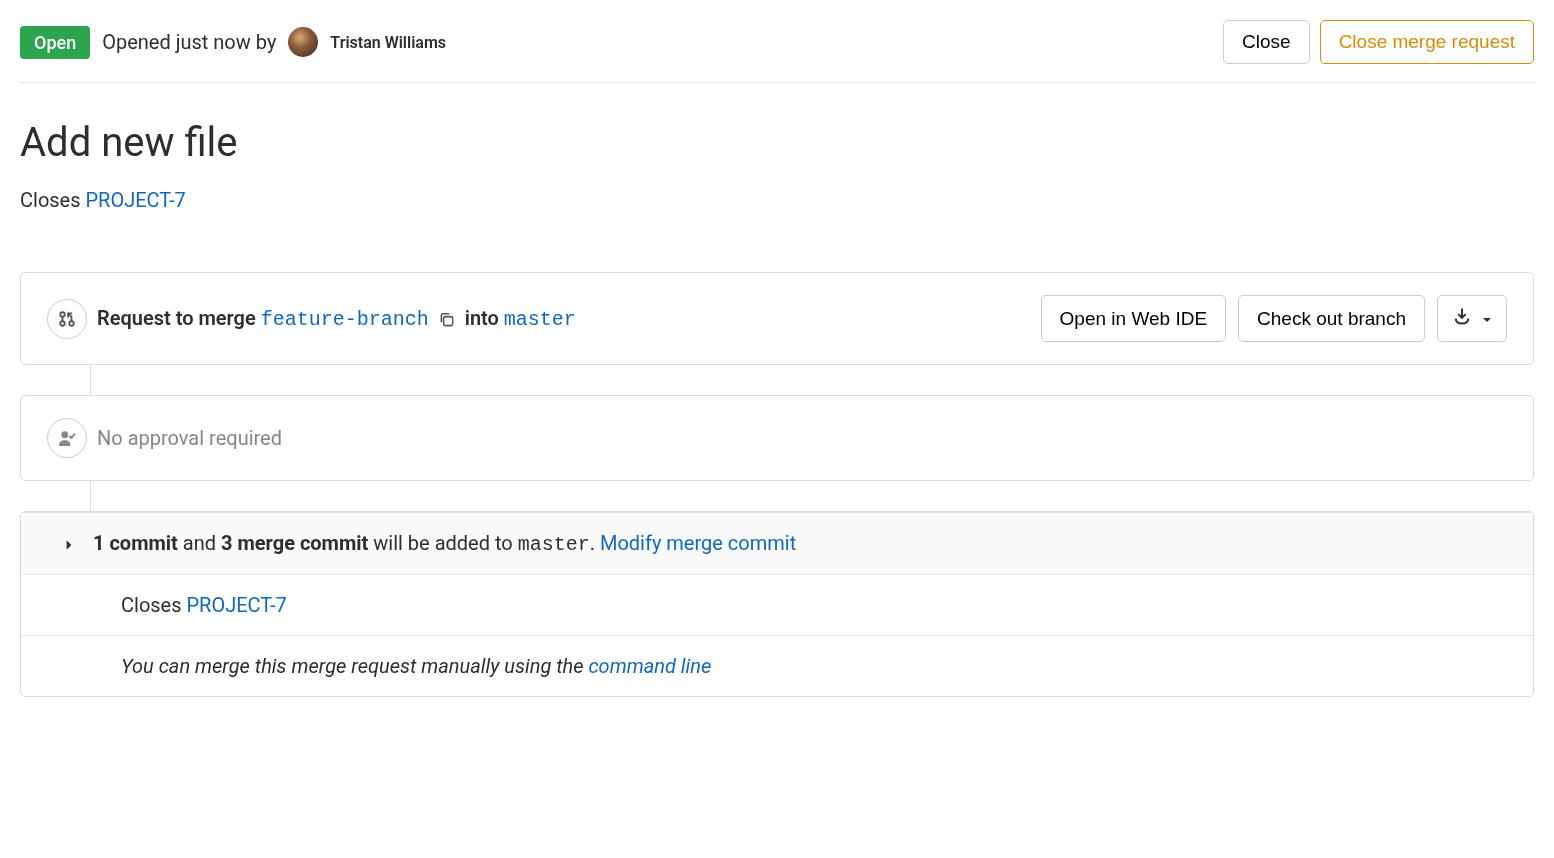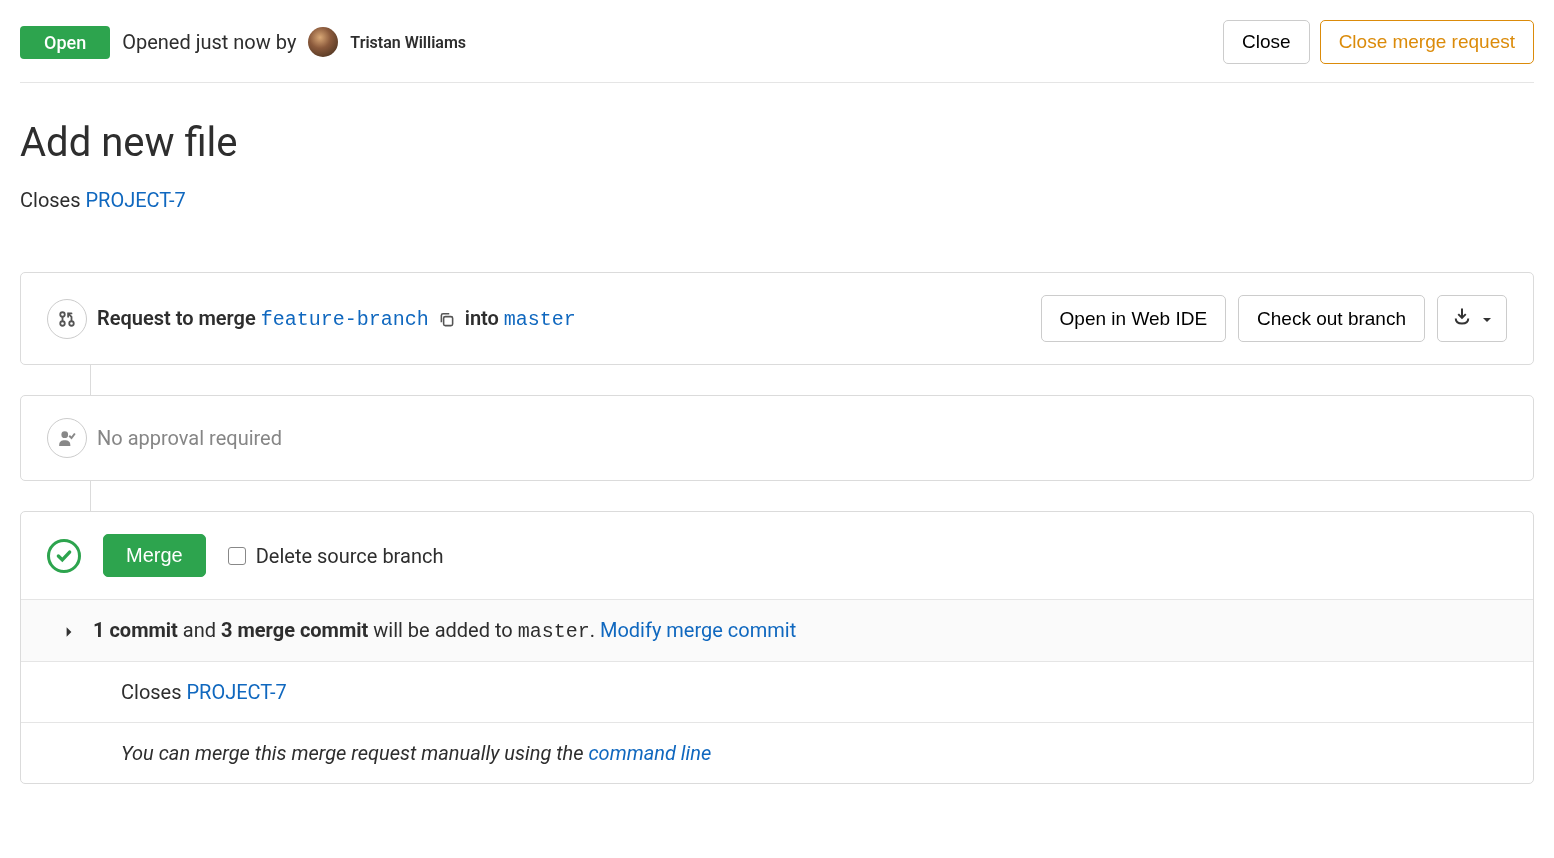--- a/index.html
+++ b/index.html
@@ -24,21 +24,21 @@
       border-bottom: 1px solid #e5e5e5;
     }
     .header-left {
       display: flex;
       align-items: center;
       gap: 12px;
     }
     .status-badge {
       background: #2da44e;
       color: #fff;
-      padding: 6px 24px;
+      padding: 6px 14px;
       border-radius: 4px;
       font-weight: 500;
       font-size: 18px;
     }
     .opened-text {
       font-size: 20px;
       color: #2e2e2e;
     }
     .avatar {
       width: 30px;
@@ -287,34 +287,20 @@
           </svg>
         </span>
         <span class="approval-text">No approval required</span>
       </div>
     </div>
   </div>
 
   <div class="connector"></div>
 
   <div class="widget-box merge-section">
-    <div class="widget-content">
-      <div class="merge-actions">
-        <span class="circle-check">
-          <svg width="18" height="18" viewBox="0 0 16 16" fill="none" stroke="#2da44e" stroke-width="3" stroke-linecap="round">
-            <path d="M3 8 L6.5 11.5 L13 4.5"></path>
-          </svg>
-        </span>
-        <button class="btn btn-merge">Merge</button>
-        <label class="checkbox-wrap">
-          <span class="checkbox"></span>
-          <span>Delete source branch</span>
-        </label>
-      </div>
-    </div>
 
     <div class="sub-row">
       <span>
         <svg width="12" height="12" viewBox="0 0 10 10" fill="#333">
           <path d="M3 1 L7 5 L3 9 Z"></path>
         </svg>
       </span>
       <span>
         <strong>1 commit</strong><span> and </span><strong>3 merge commit</strong><span> will be added to </span><span class="mono">master</span><span>. </span><a class="link">Modify merge commit</a>
       </span>

